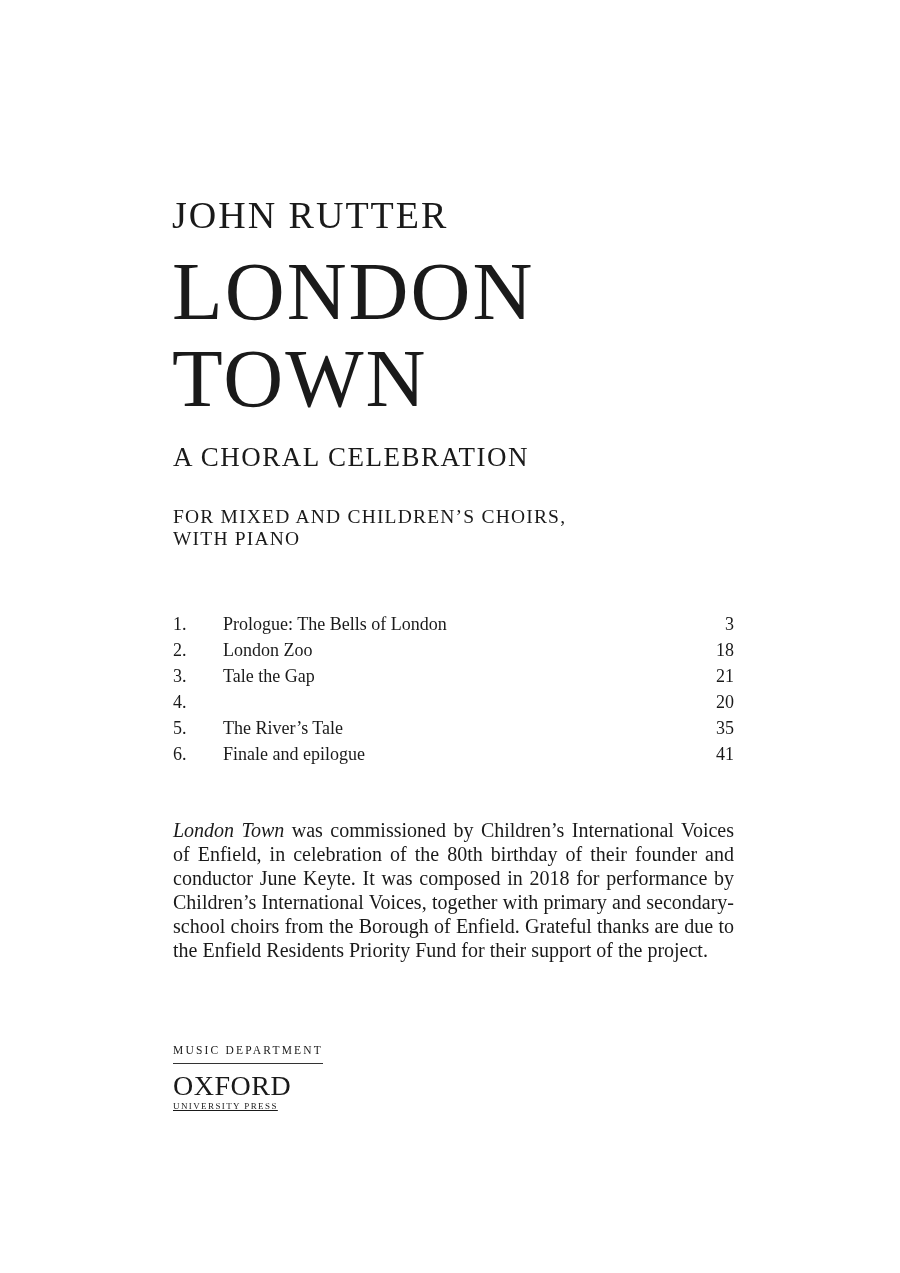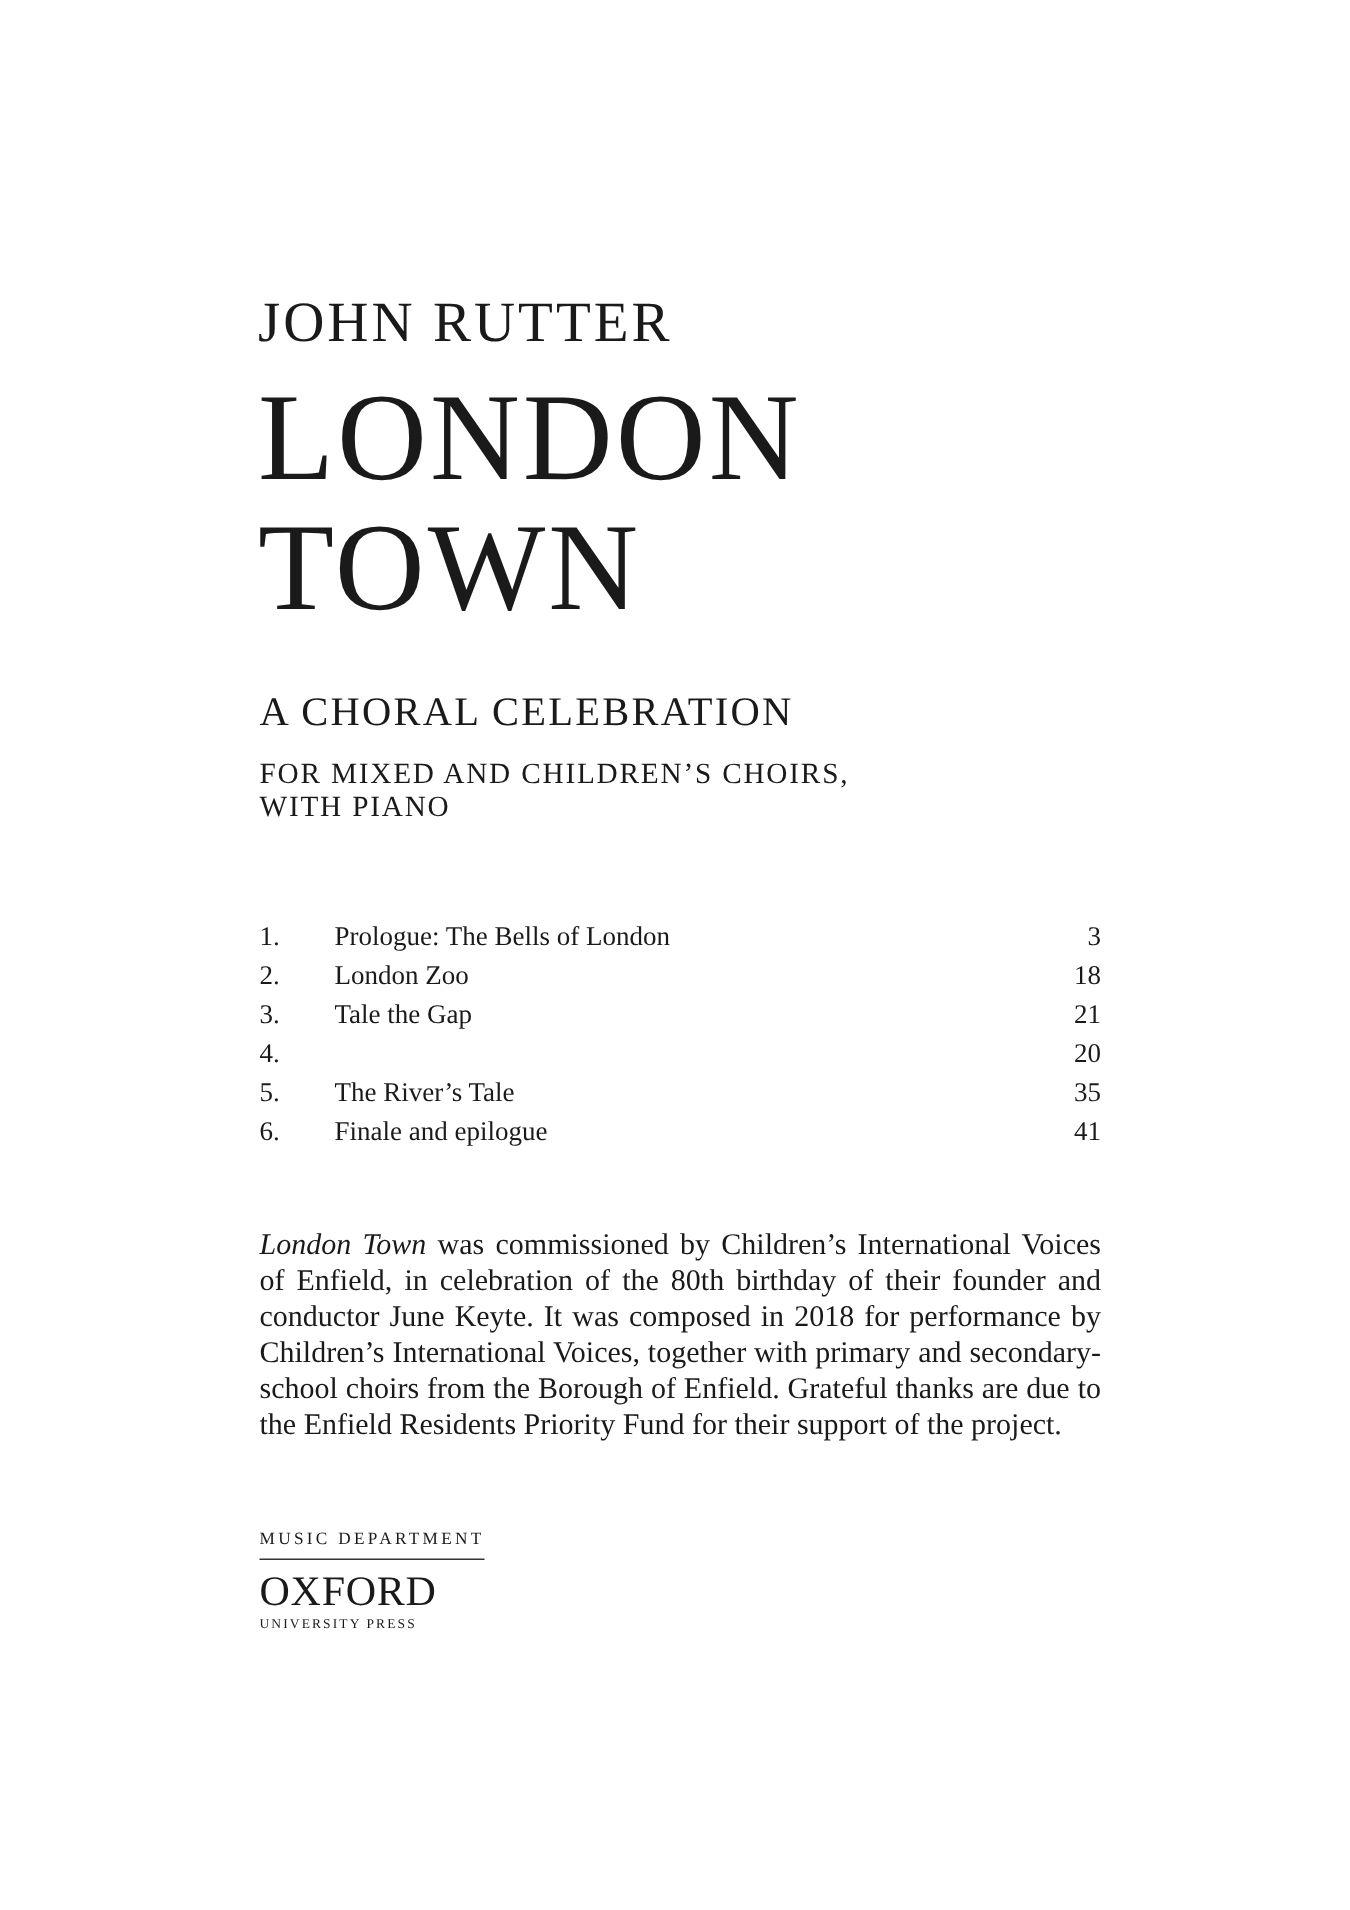--- a/index.html
+++ b/index.html
@@ -43,21 +43,20 @@
     .title-line.l1 { top: 250px; }
     .title-line.l2 { top: 337px; }
     .subtitle {
       position: absolute;
       left: 173px;
       top: 444px;
       font-size: 27px;
       letter-spacing: 1.5px;
       line-height: 1;
       white-space: nowrap;
-      margin-top: 17px;
     }
     .scoring {
       position: absolute;
       left: 173px;
       top: 506px;
       font-size: 19.5px;
       letter-spacing: 1.2px;
       line-height: 22px;
       white-space: nowrap;
     }
@@ -98,21 +97,21 @@
       width: 561px;
       font-size: 20px;
       line-height: 24px;
       text-align: justify;
       hyphens: manual;
     }
     .note em { font-style: italic; }
     .publisher {
       position: absolute;
       left: 173px;
-      top: 1016px;
+      top: 1040px;
     }
     .dept {
       font-size: 11.5px;
       letter-spacing: 2.2px;
       line-height: 1;
       white-space: nowrap;
       padding-bottom: 6px;
       border-bottom: 1.3px solid #333333;
       display: inline-block;
     }
@@ -122,20 +121,21 @@
       letter-spacing: 0.5px;
       margin-top: 8px;
       white-space: nowrap;
     }
     .oup {
       font-size: 9px;
       letter-spacing: 1.4px;
       line-height: 1;
       margin-top: 2px;
       white-space: nowrap;
+      text-decoration: underline;
     }
   </style>
 </head>
 <body>
 
 <div class="page">
 
   <div class="composer">JOHN RUTTER</div>
 
   <div class="title-line l1">LONDON</div>

